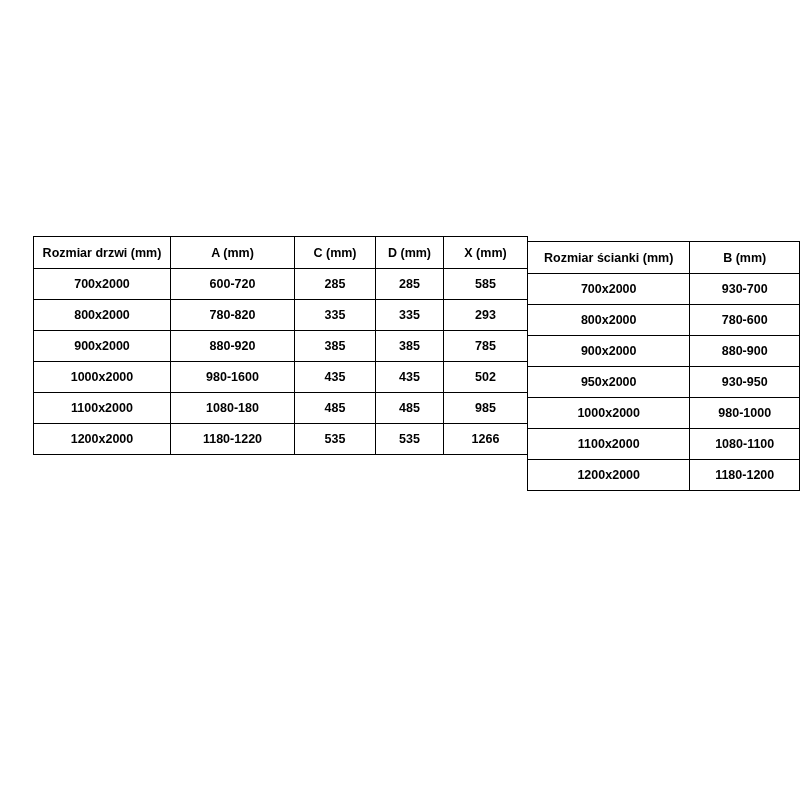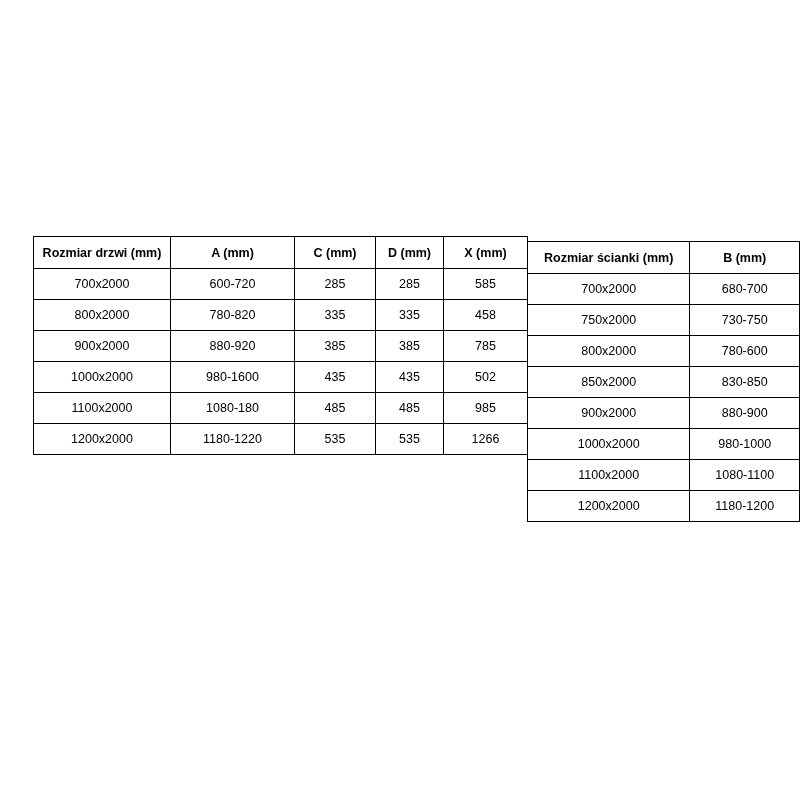--- a/index.html
+++ b/index.html
@@ -40,21 +40,21 @@
     padding: 0 2px;
     box-sizing: border-box;
     font-weight: normal;
   }
   table.spec thead th {
     font-weight: bold;
     font-size: 12.5px;
     height: 32px;
   }
   table.spec tbody td {
-    font-weight: normal;
+    font-weight: bold;
   }
   
   #doors-table {
     position: absolute;
     left: 8px;
     top: 0px;
     margin-left: 25px;
   }
   #doors-table col.c0 { width: 137px; }
   #doors-table col.c1 { width: 124px; }
@@ -99,21 +99,21 @@
           <td>600-720</td>
           <td>285</td>
           <td>285</td>
           <td>585</td>
         </tr>
         <tr>
           <td>800x2000</td>
           <td>780-820</td>
           <td>335</td>
           <td>335</td>
-          <td>458</td>
+          <td>293</td>
         </tr>
         <tr>
           <td>900x2000</td>
           <td>880-920</td>
           <td>385</td>
           <td>385</td>
           <td>785</td>
         </tr>
         <tr>
           <td>1000x2000</td>
@@ -146,37 +146,33 @@
       </colgroup>
       <thead>
         <tr>
           <th>Rozmiar ścianki (mm)</th>
           <th>B (mm)</th>
         </tr>
       </thead>
       <tbody>
         <tr>
           <td>700x2000</td>
-          <td>680-700</td>
-        </tr>
-        <tr>
-          <td>750x2000</td>
-          <td>730-750</td>
+          <td>930-700</td>
         </tr>
         <tr>
           <td>800x2000</td>
           <td>780-600</td>
         </tr>
         <tr>
-          <td>850x2000</td>
-          <td>830-850</td>
+          <td>900x2000</td>
+          <td>880-900</td>
         </tr>
         <tr>
-          <td>900x2000</td>
-          <td>880-900</td>
+          <td>950x2000</td>
+          <td>930-950</td>
         </tr>
         <tr>
           <td>1000x2000</td>
           <td>980-1000</td>
         </tr>
         <tr>
           <td>1100x2000</td>
           <td>1080-1100</td>
         </tr>
         <tr>

